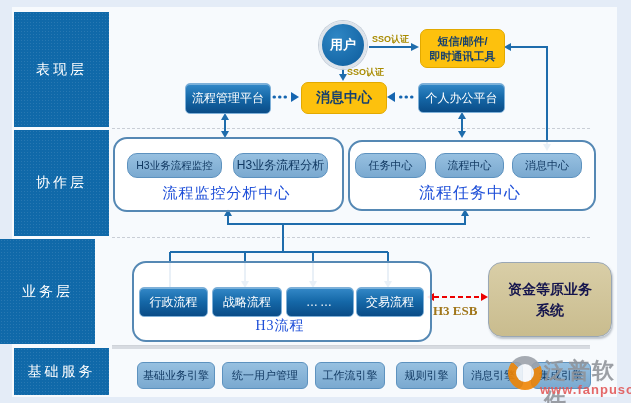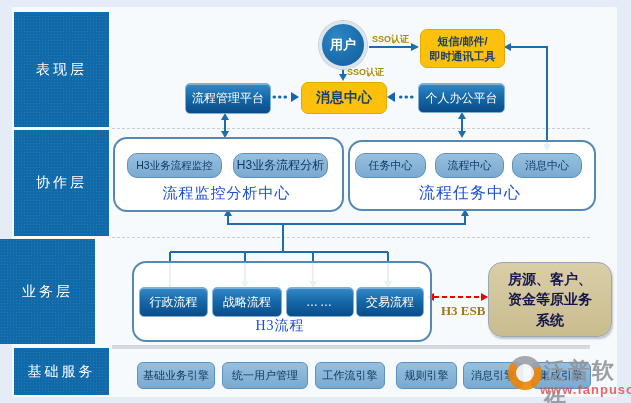--- a/index.html
+++ b/index.html
@@ -66,21 +66,21 @@
     color:#15154d;font-weight:bold;font-size:14px;line-height:1.45;
     display:flex;flex-direction:column;align-items:center;justify-content:center;
     box-shadow:1px 2px 2px rgba(120,130,145,.45);
   }
   .sso-label{
     font-size:9px;font-weight:bold;color:#a78a00;
     text-shadow:0 0 2px #fff;white-space:nowrap;
   }
   .esb-label{
     font-family:"Liberation Serif",serif;
-    font-size:13px;font-weight:bold;color:#a0761a;white-space:nowrap;padding-left:8px;
+    font-size:13px;font-weight:bold;color:#a0761a;white-space:nowrap;
   }
 
   
   .watermark{opacity:.88;pointer-events:none;}
   .wm-logo{
     width:34px;height:34px;border-radius:50%;position:relative;
     background:conic-gradient(from -50deg,#9aa0a8 0 115deg,#f08300 115deg 360deg);
   }
   .wm-logo::after{
     content:"";position:absolute;inset:8px;border-radius:50%;background:#f6f8fb;
@@ -181,21 +181,20 @@
 <div class="abs container-box" style="left:132px;top:261px;width:296px;height:77px;"></div>
 <div class="abs node-dark" style="left:139px;top:287px;width:67px;height:28px;">行政流程</div>
 <div class="abs node-dark" style="left:212px;top:287px;width:68px;height:28px;">战略流程</div>
 <div class="abs node-dark" style="left:286px;top:287px;width:66px;height:28px;letter-spacing:2px;">……</div>
 <div class="abs node-dark" style="left:356px;top:287px;width:66px;height:28px;">交易流程</div>
 <div class="abs container-title" style="left:132px;top:317px;width:296px;font-size:14px;">H3流程</div>
 
 <div class="abs esb-label" style="left:433px;top:303px;">H3 ESB</div>
 
 <div class="abs tan-box" style="left:488px;top:262px;width:122px;height:73px;">
-  <span>房源、客户、</span>
   <span>资金等原业务</span>
   <span>系统</span>
 </div>
 
 <div class="abs node-light" style="left:137px;top:362px;width:76px;height:25px;border-radius:6px;">基础业务引擎</div>
 <div class="abs node-light" style="left:222px;top:362px;width:84px;height:25px;border-radius:6px;">统一用户管理</div>
 <div class="abs node-light" style="left:315px;top:362px;width:68px;height:25px;border-radius:6px;">工作流引擎</div>
 <div class="abs node-light" style="left:396px;top:362px;width:59px;height:25px;border-radius:6px;">规则引擎</div>
 <div class="abs node-light" style="left:463px;top:362px;width:58px;height:25px;border-radius:6px;">消息引擎</div>
 <div class="abs node-light" style="left:531px;top:362px;width:58px;height:25px;border-radius:6px;">集成引擎</div>

